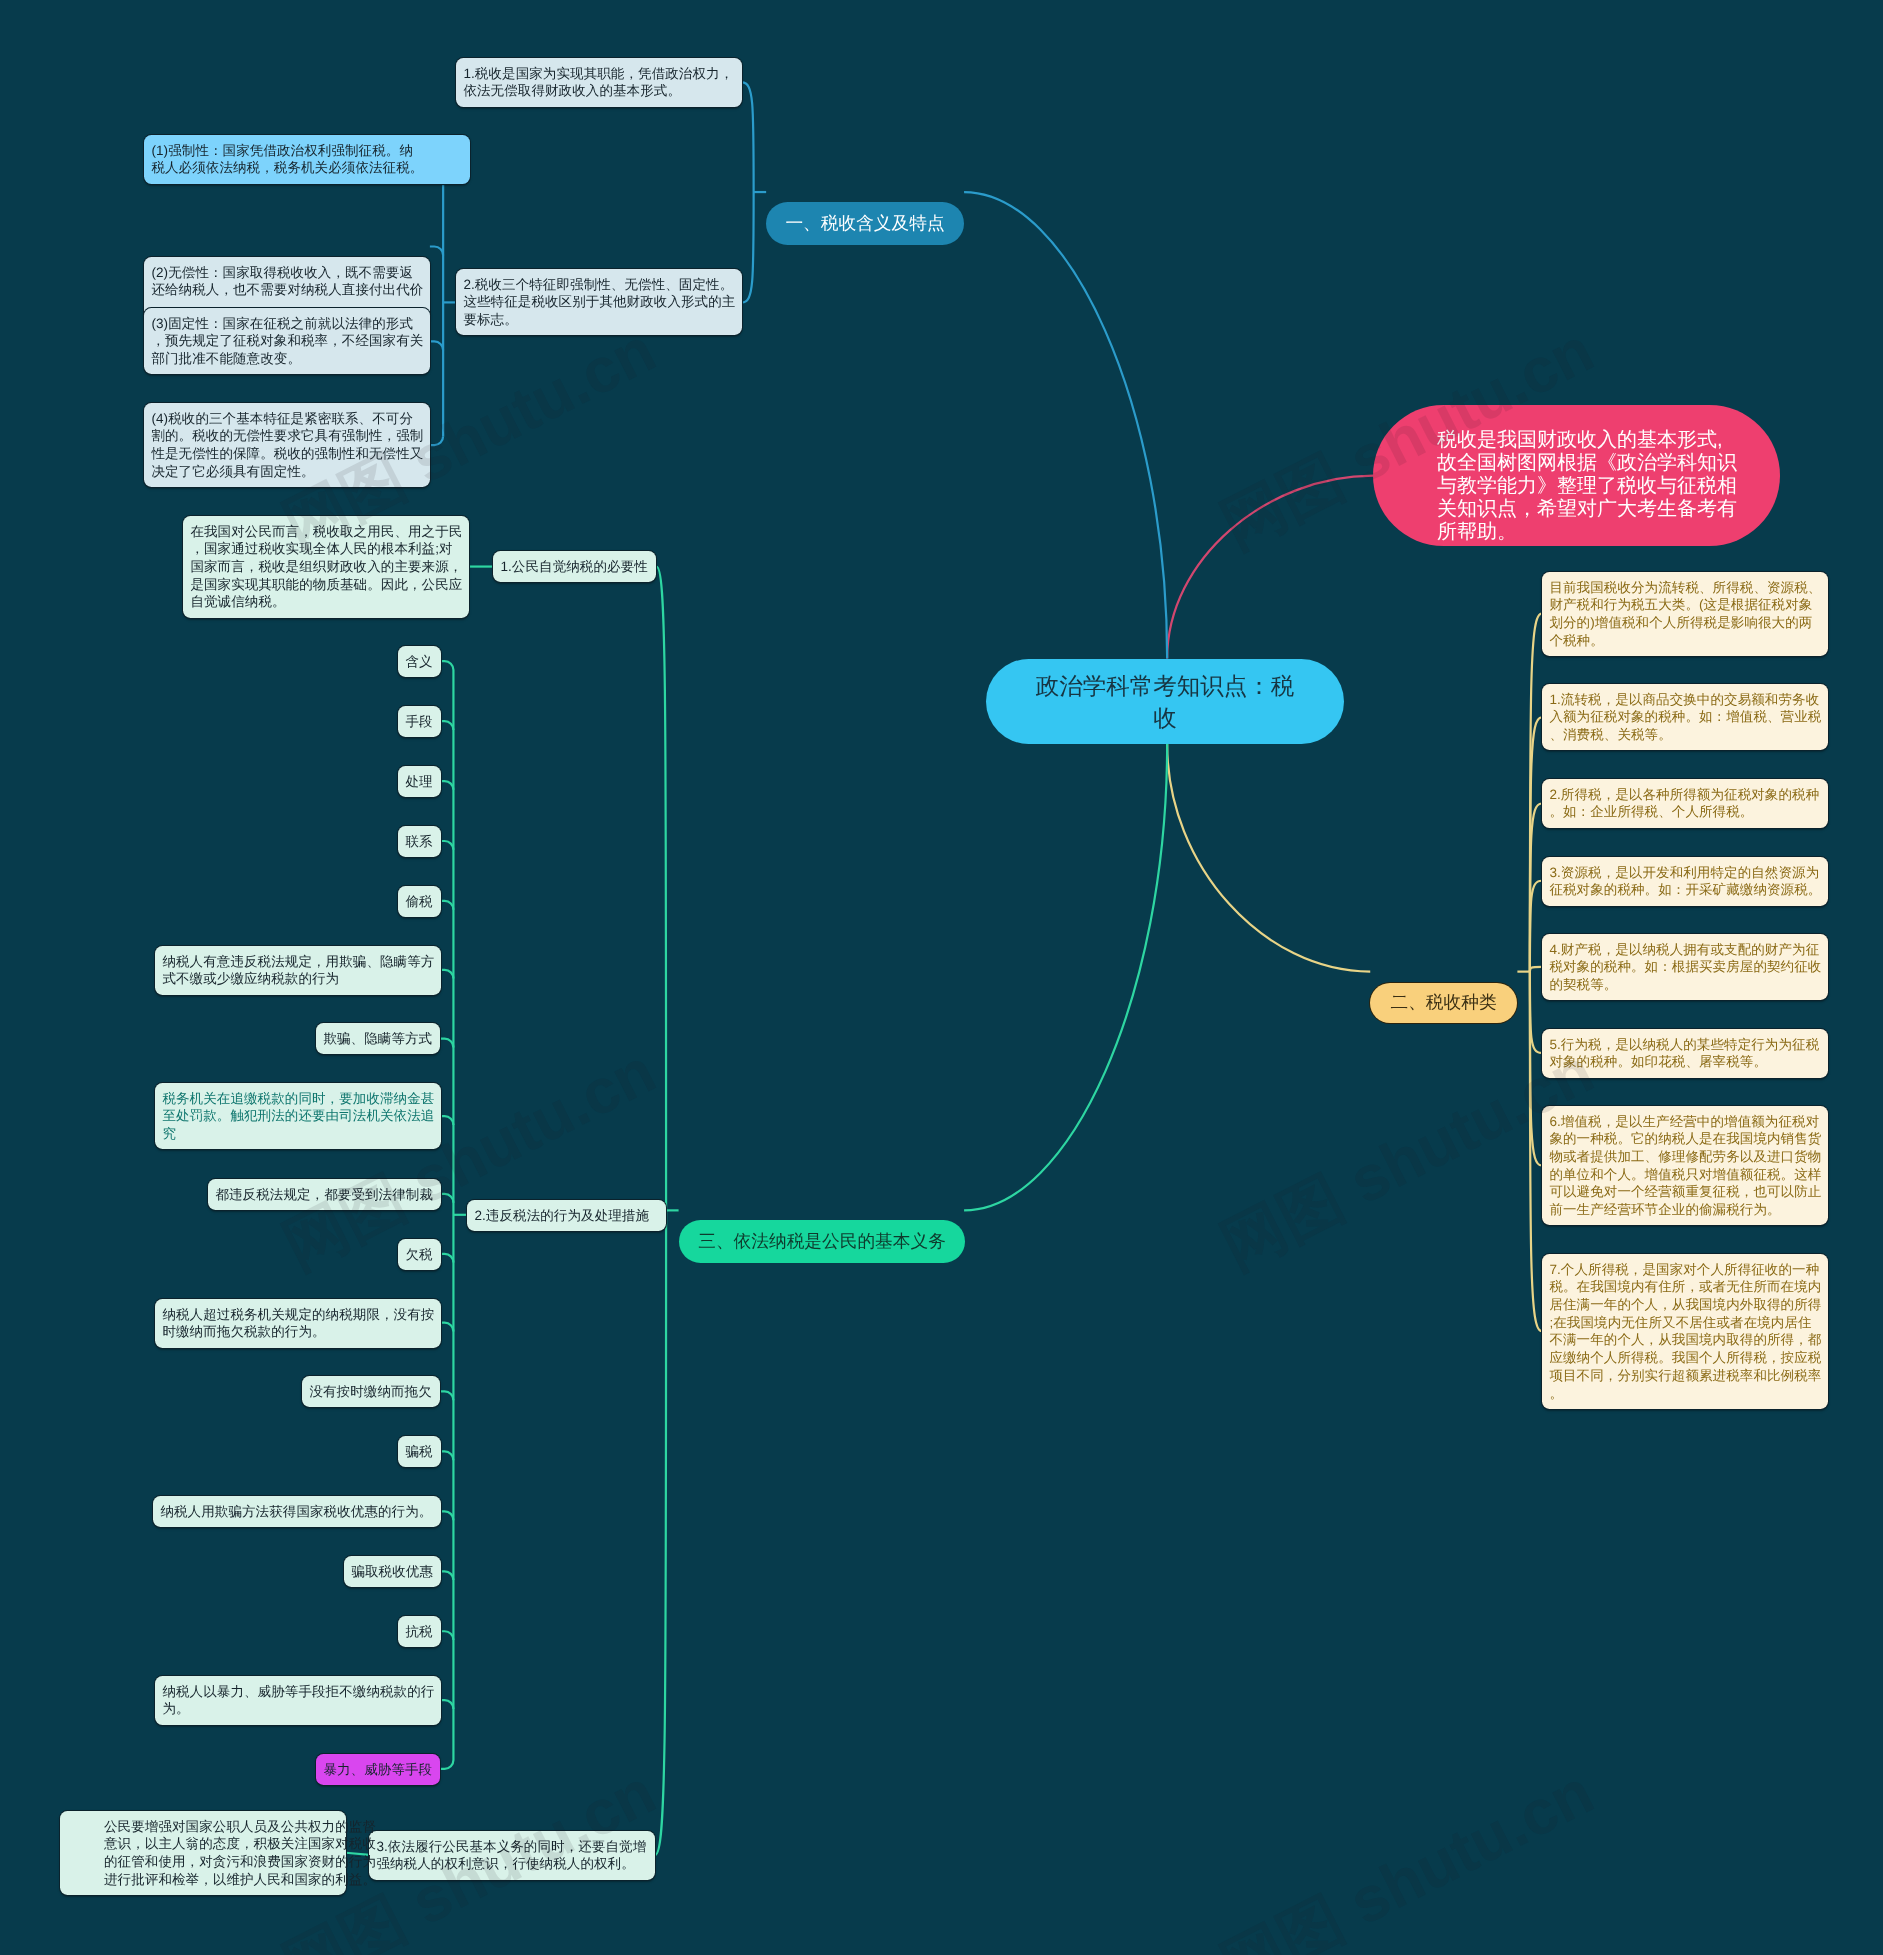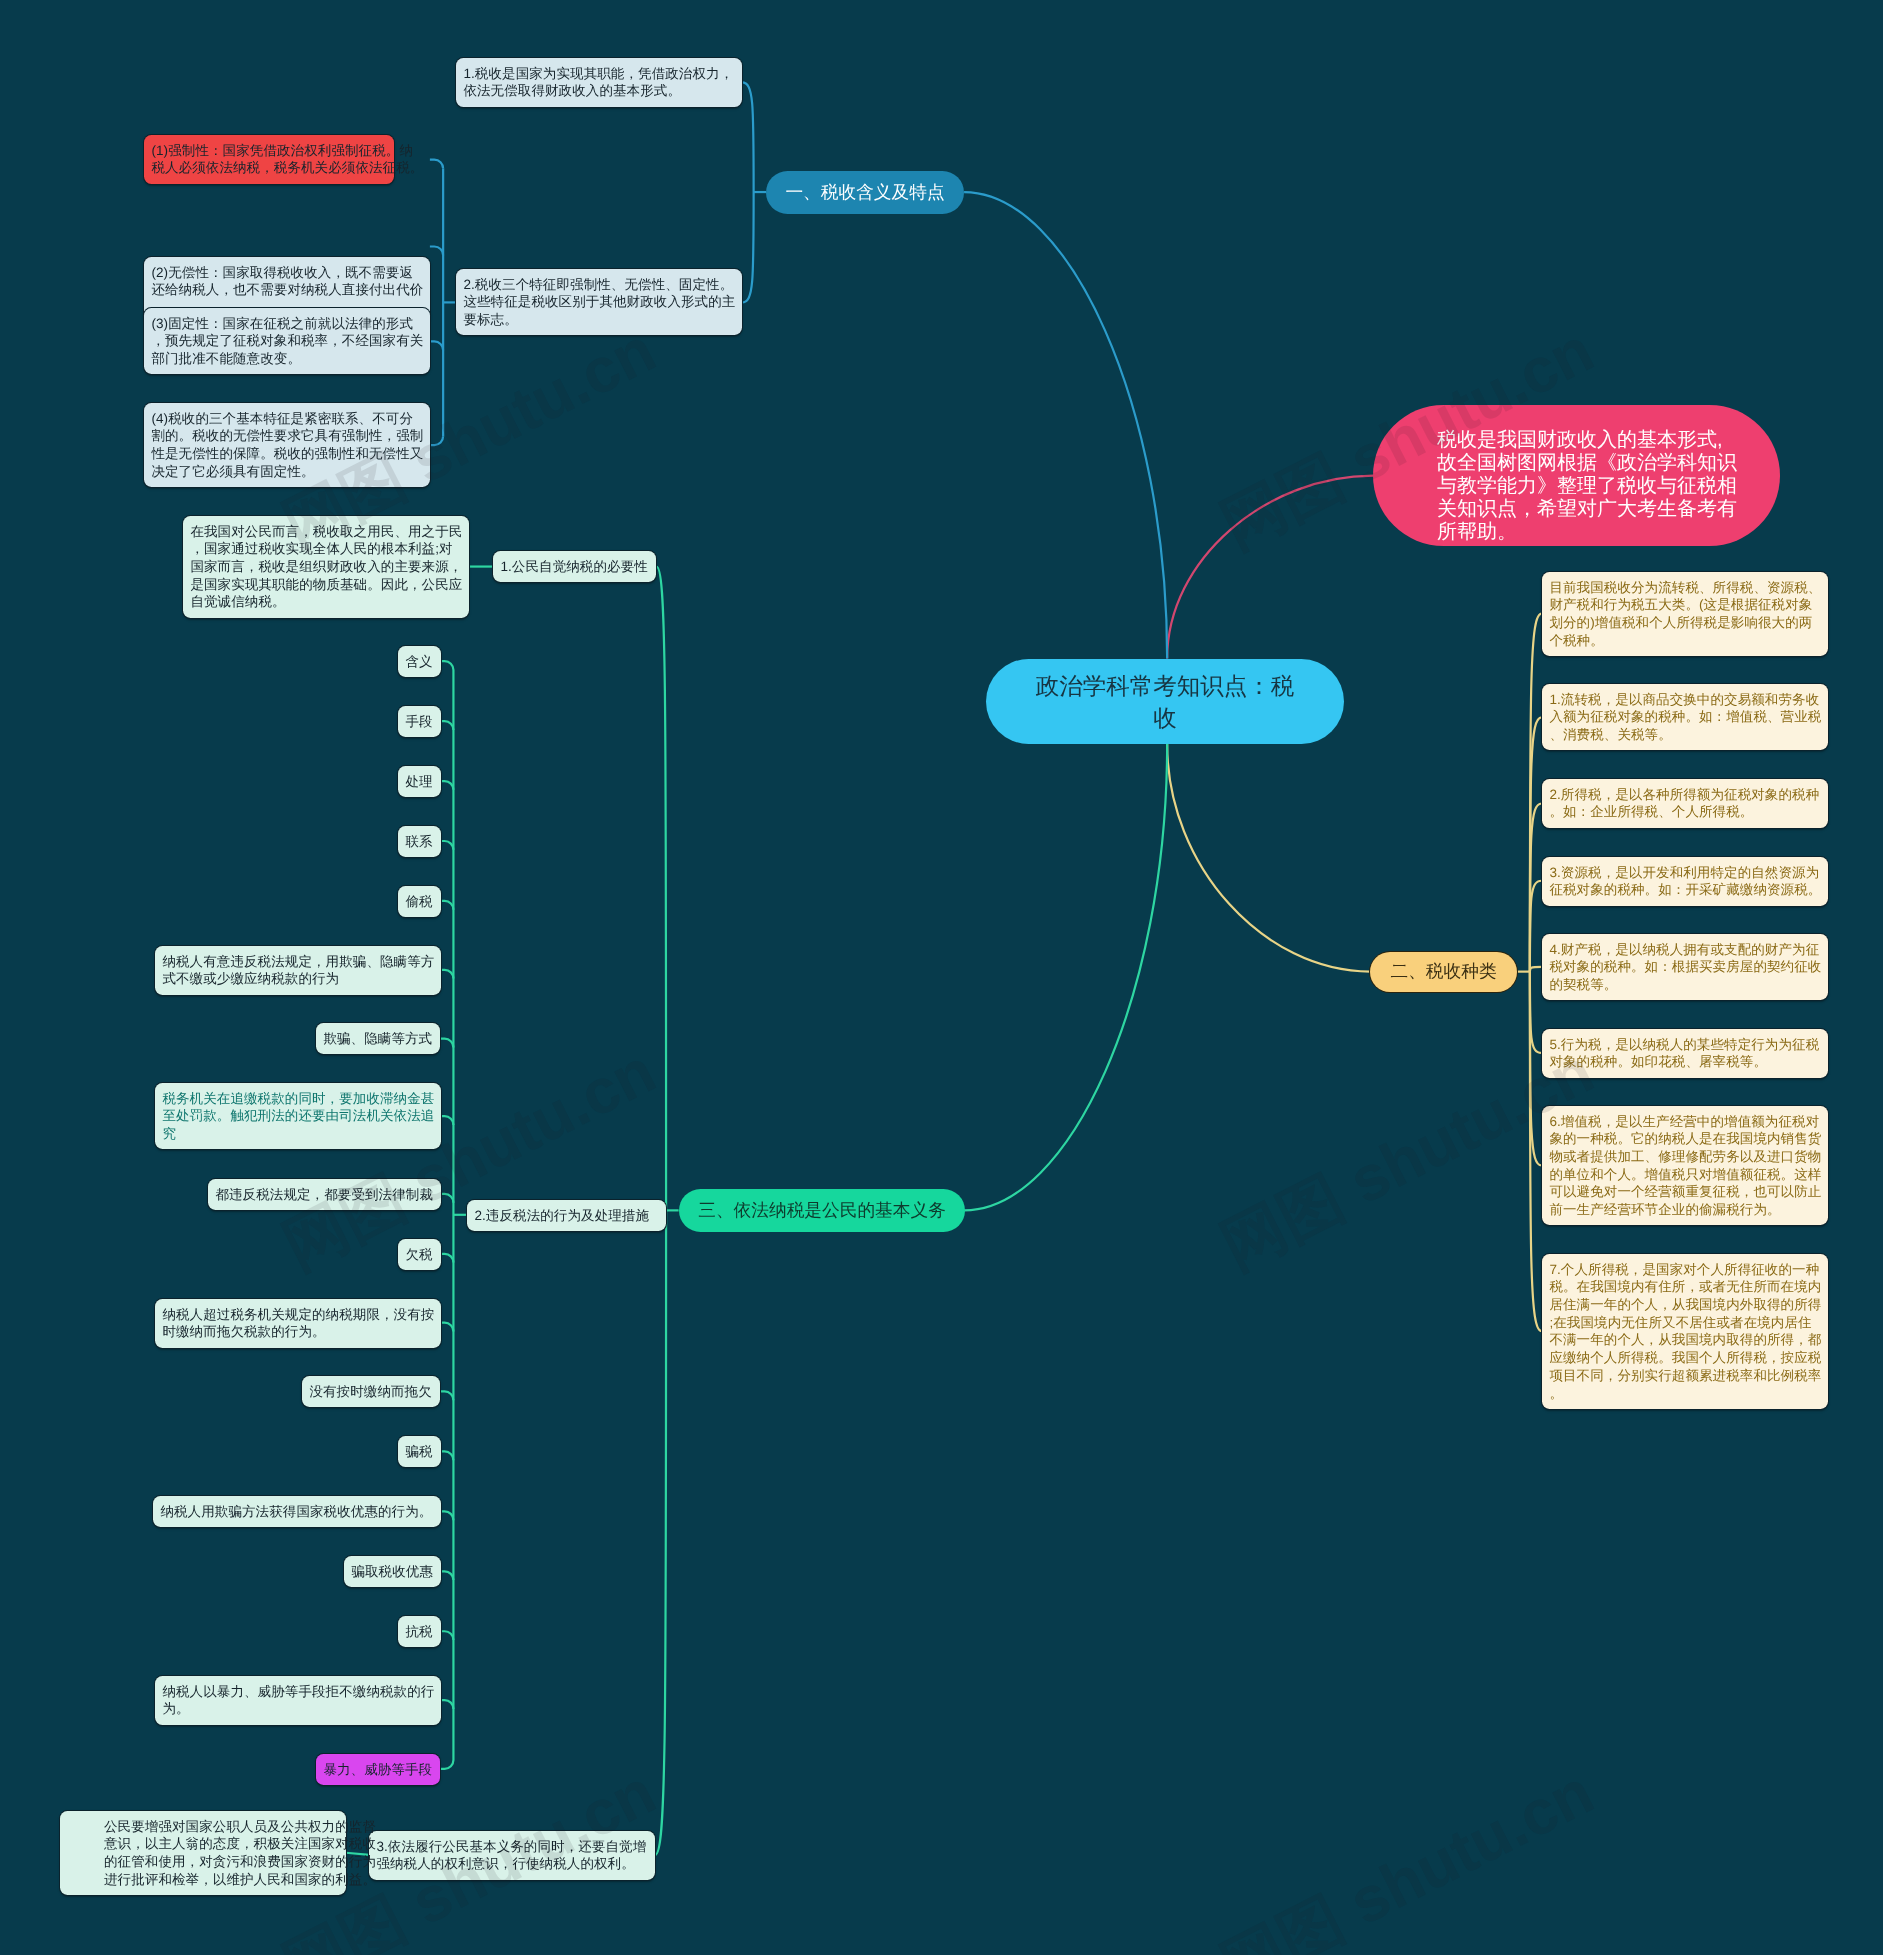--- a/index.html
+++ b/index.html
@@ -7,21 +7,21 @@
 body{width:1884px;height:1955px;overflow:hidden;position:relative;
   background:#073b4c;font-family:"Liberation Sans",sans-serif;
   -webkit-font-smoothing:antialiased;text-rendering:geometricPrecision;}
 #map{position:absolute;left:0;top:0;width:1884px;height:1955px;}
 #links{position:absolute;left:0;top:0;width:1884px;height:1955px;}
 .node{position:absolute;box-sizing:border-box;}
 .leaf{border-radius:7.4px;font-size:13.5px;line-height:17.7px;padding:6.6px 7.4px;
   letter-spacing:0.1px;box-shadow:0 0 0 1px #0b222c,0 1.5px 2.2px rgba(0,0,0,.35);}
 .ln{display:block;white-space:nowrap;}
 .pill{border-radius:735px;display:flex;align-items:center;justify-content:center;
-  font-size:17.7px;text-align:center;}
+  font-size:17.7px;text-align:center;margin-top:31px;}
 .root{border-radius:52px;display:flex;align-items:center;justify-content:center;
   text-align:center;font-size:23.5px;line-height:32px;}
 .note{border-radius:71px;font-size:20px;line-height:23px;}
 .note .pad{position:absolute;left:64px;top:24px;width:309px;}
 
 .wm{position:absolute;font-weight:700;white-space:nowrap;user-select:none;
   pointer-events:none;transform-origin:0 0;z-index:9;}
 .node{z-index:3;}
 #links{z-index:2;}
 </style>
@@ -99,21 +99,21 @@
     </div>
     <div class="node leaf" style="left: 456px; top: 58px; width: 286px; background: rgb(214, 231, 237); color: rgb(22, 36, 44);">
       <span class="ln">1.税收是国家为实现其职能，凭借政治权力，</span>
       <span class="ln">依法无偿取得财政收入的基本形式。</span>
     </div>
     <div class="node leaf" style="left: 456px; top: 269px; width: 286px; background: rgb(214, 231, 237); color: rgb(22, 36, 44);">
       <span class="ln">2.税收三个特征即强制性、无偿性、固定性。</span>
       <span class="ln">这些特征是税收区别于其他财政收入形式的主</span>
       <span class="ln">要标志。</span>
     </div>
-    <div class="node leaf" style="left: 144px; top: 135px; width: 250px; background: #ef4444; color: rgb(22, 36, 44);">
+    <div class="node leaf" style="left: 144px; top: 135px; width: 326px; background: #7dd3fc; color: rgb(22, 36, 44);">
       <span class="ln">(1)强制性：国家凭借政治权利强制征税。纳</span>
       <span class="ln">税人必须依法纳税，税务机关必须依法征税。</span>
     </div>
     <div class="node leaf" style="left: 144px; top: 213px; width: 286px; background: rgb(214, 231, 237); color: rgb(22, 36, 44); margin-top: 44px;">
       <span class="ln">(2)无偿性：国家取得税收收入，既不需要返</span>
       <span class="ln">还给纳税人，也不需要对纳税人直接付出代价</span>
       <span class="ln">。</span>
     </div>
     <div class="node leaf" style="left: 144px; top: 308px; width: 286px; background: rgb(214, 231, 237); color: rgb(22, 36, 44);">
       <span class="ln">(3)固定性：国家在征税之前就以法律的形式</span>

